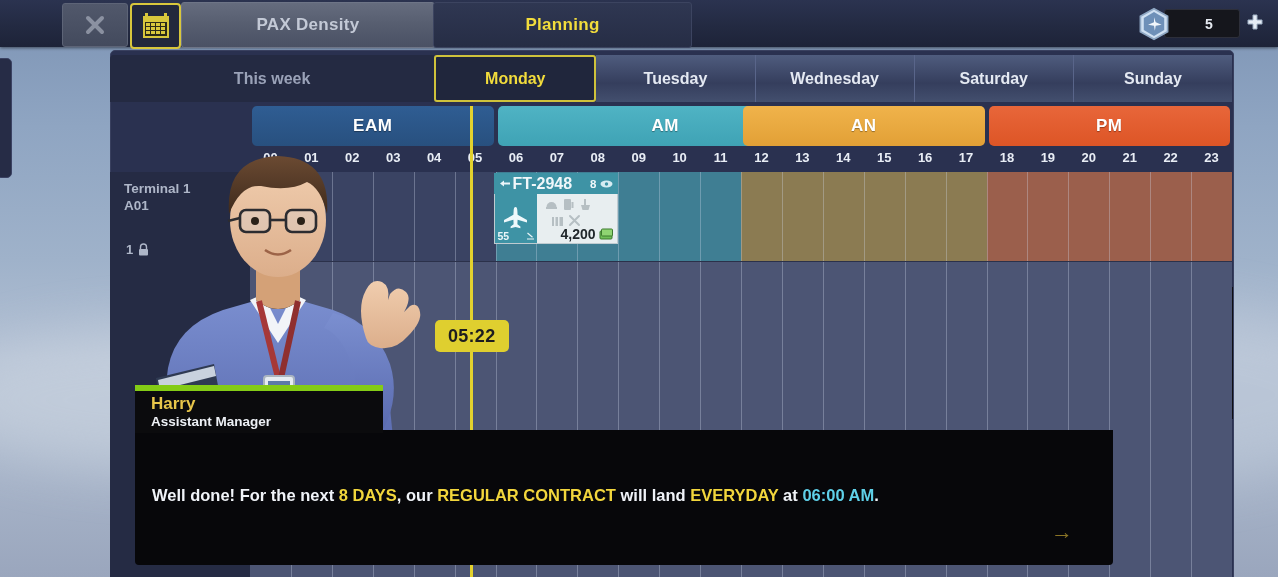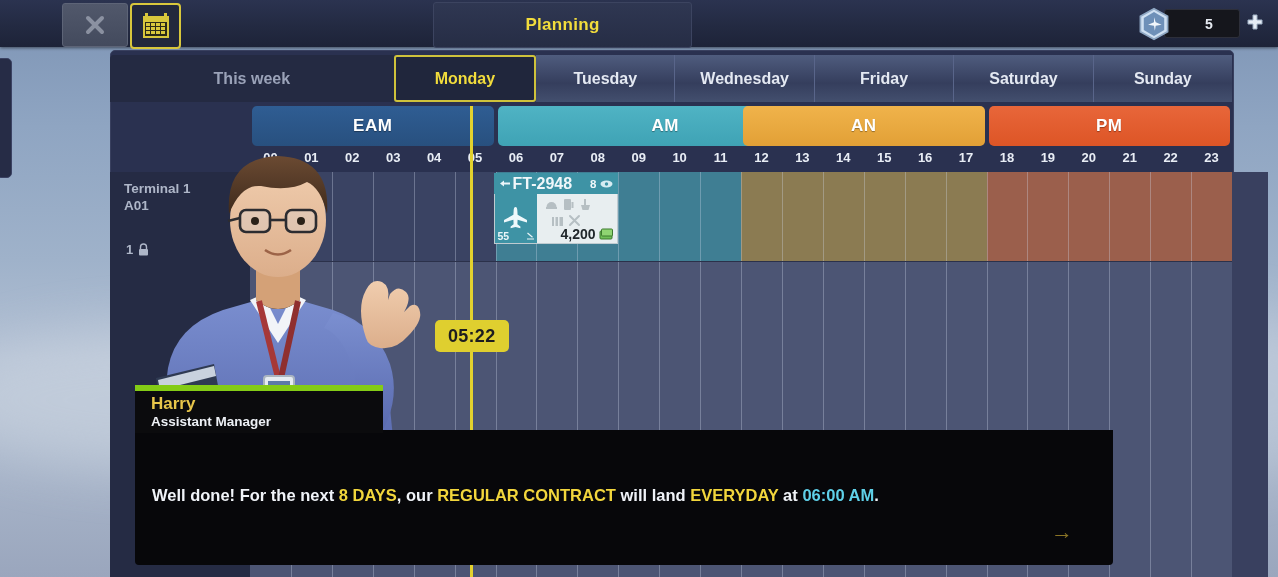--- a/index.html
+++ b/index.html
@@ -71,21 +71,21 @@
   .p-an{background:linear-gradient(180deg,#f0b34b 0%,#e2a036 100%);}
   .p-pm{background:linear-gradient(180deg,#e8663a 0%,#dd5526 100%);}
 
   
   .hourrow{position:absolute;left:110px;top:150px;width:1122px;height:22px;}
   .hour{position:absolute;top:0;text-align:center;color:#e8edf5;
     font-size:13px;font-weight:bold;}
 
   
   .gridarea{position:absolute;left:110px;top:172px;width:1122px;height:405px;
-    background:#39405f;overflow:hidden;padding-left:36px;}
+    background:#39405f;overflow:hidden;}
   .rowhead{position:absolute;left:0;top:0;width:140px;height:405px;background:#252b44;
     border-right:1px solid #414863;}
   .rh-title{position:absolute;left:14px;top:8px;color:#aeb6c8;font-size:13.5px;font-weight:bold;line-height:17px;}
   .rh-cap{position:absolute;left:16px;top:70px;color:#aeb6c8;font-size:13px;font-weight:bold;
      display:flex;align-items:center;gap:5px;}
   .gatecell{position:absolute;left:140px;top:0;width:982px;height:89px;}
   .band{position:absolute;top:0;height:89px;}
   .b-eam{background:#3a4363;}
   .b-am{background:#3f7e93;}
   .b-an{background:#8b7b52;}
@@ -158,20 +158,23 @@
           <rect x="20" y="15" width="4" height="3"></rect>
         <rect x="5" y="19" width="4" height="3"></rect>
           <rect x="10" y="19" width="4" height="3"></rect>
         <rect x="15" y="19" width="4" height="3"></rect>
           <rect x="20" y="19" width="4" height="3"></rect>
       </g>
       <rect x="4" y="1" width="3" height="6" fill="#d8c73c"></rect>
       <rect x="23" y="1" width="3" height="6" fill="#d8c73c"></rect>
     </svg>
   </div>
+  <div class="seg seg-pax">
+    <span>PAX Density</span>
+  </div>
   <div class="seg seg-plan">
     <span>Planning</span>
   </div>
   <div class="plane-count">
     <svg class="pc-hex" viewBox="0 0 40 40">
       <polygon points="20,2 36,11 36,29 20,38 4,29 4,11" fill="#cfe0f2" stroke="#8fa8c4" stroke-width="2"></polygon>
       <polygon points="20,6 32,13 32,27 20,34 8,27 8,13" fill="#6e90b8"></polygon>
       <path d="M20 12 l2 6 7 3 -7 1 -1 6 -1 -6 -7 -1 7 -3 z" fill="#f2f7fc"></path>
     </svg>
     <div class="pc-box">
@@ -197,23 +200,20 @@
       <span>This week</span>
     </div>
     <div class="daytab sel">
       <span>Monday</span>
     </div>
     <div class="daytab">
       <span>Tuesday</span>
     </div>
     <div class="daytab">
       <span>Wednesday</span>
-    </div>
-    <div class="daytab">
-      <span>Friday</span>
     </div>
     <div class="daytab">
       <span>Saturday</span>
     </div>
     <div class="daytab last">
       <span>Sunday</span>
     </div>
   </div>
 
 <div class="periodrow" id="periodrow">

